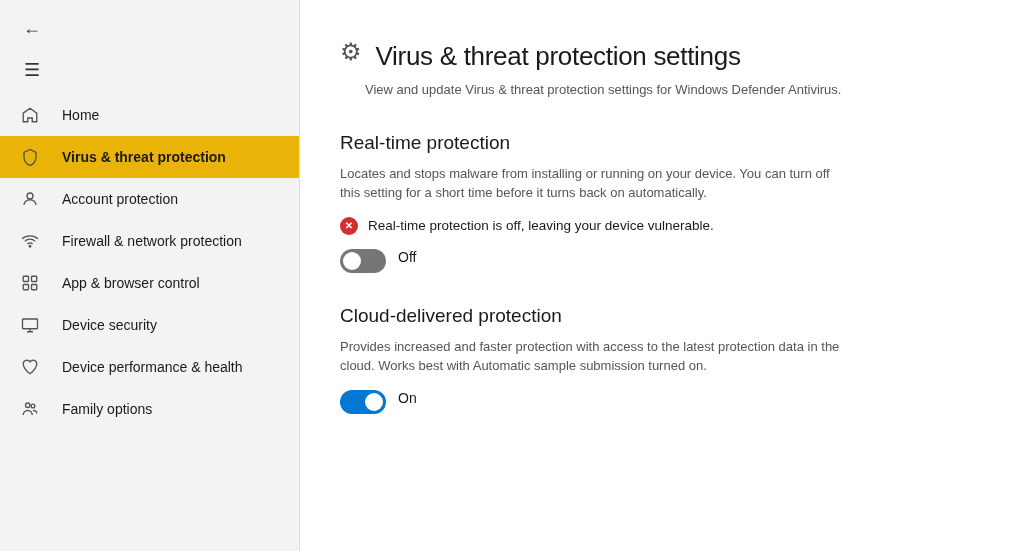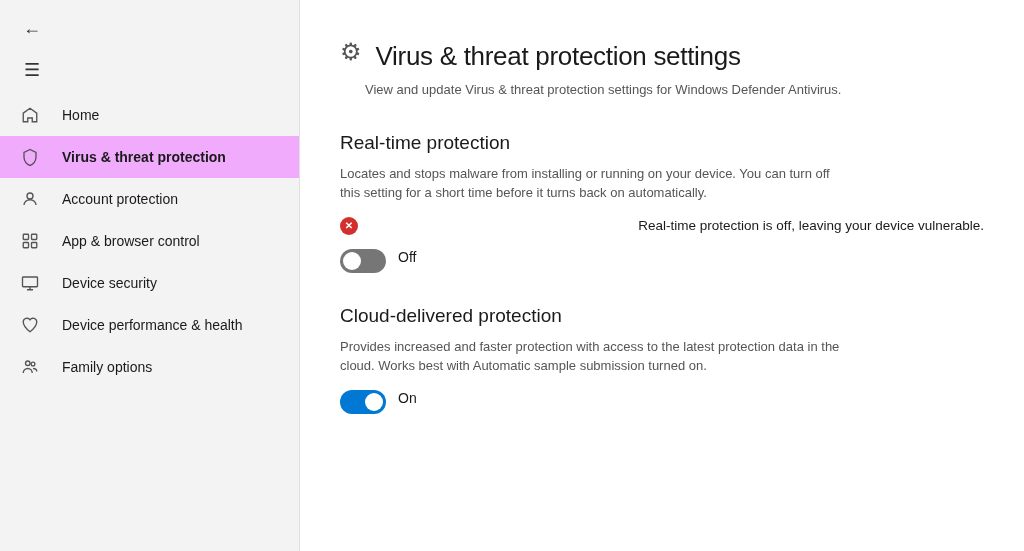--- a/index.html
+++ b/index.html
@@ -63,21 +63,21 @@
       align-items: center;
       gap: 22px;
       padding: 11px 20px;
       cursor: pointer;
       font-size: 14px;
       color: #1a1a1a;
       border-radius: 0;
       user-select: none;
     }
     .nav-item.active {
-      background: #f0abfc;
+      background: #eab308;
       font-weight: 600;
     }
 
     .nav-icon {
       width: 20px;
       height: 20px;
       display: flex;
       align-items: center;
       justify-content: center;
       flex-shrink: 0;
@@ -129,21 +129,20 @@
       line-height: 1.5;
       max-width: 500px;
       margin-bottom: 14px;
     }
 
     .warning-row {
       display: flex;
       align-items: center;
       gap: 10px;
       margin-bottom: 14px;
-      justify-content: space-between;
     }
 
     .warning-text {
       font-size: 13.5px;
       color: #1a1a1a;
     }
 
     .error-circle {
       width: 18px;
       height: 18px;
@@ -250,20 +249,31 @@
   <div class="nav-item">
     <span class="nav-icon">
       <svg width="18" height="18" viewBox="0 0 24 24" fill="none" stroke="#555" stroke-width="1.8">
         <circle cx="12" cy="8" r="4"></circle>
         <path d="M4 20c0-4 3.6-7 8-7s8 3 8 7"></path>
       </svg>
     </span>
     <span>Account protection</span>
   </div>
 
+  <div class="nav-item">
+    <span class="nav-icon">
+      <svg width="18" height="18" viewBox="0 0 24 24" fill="none" stroke="#555" stroke-width="1.8">
+        <path d="M5 12.5c3.9-3.9 10.1-3.9 14 0"></path>
+        <path d="M8.5 16c1.9-1.9 5.1-1.9 7 0"></path>
+        <circle cx="12" cy="19" r="1" fill="#555"></circle>
+        <path d="M1.5 9C6.6 3.9 17.4 3.9 22.5 9"></path>
+      </svg>
+    </span>
+    <span>Firewall &amp; network protection</span>
+  </div>
 
   <div class="nav-item">
     <span class="nav-icon">
       <svg width="18" height="18" viewBox="0 0 24 24" fill="none" stroke="#555" stroke-width="1.8">
         <rect x="3" y="3" width="7" height="7" rx="1"></rect>
         <rect x="14" y="3" width="7" height="7" rx="1"></rect>
         <rect x="3" y="14" width="7" height="7" rx="1"></rect>
         <rect x="14" y="14" width="7" height="7" rx="1"></rect>
       </svg>
     </span>

